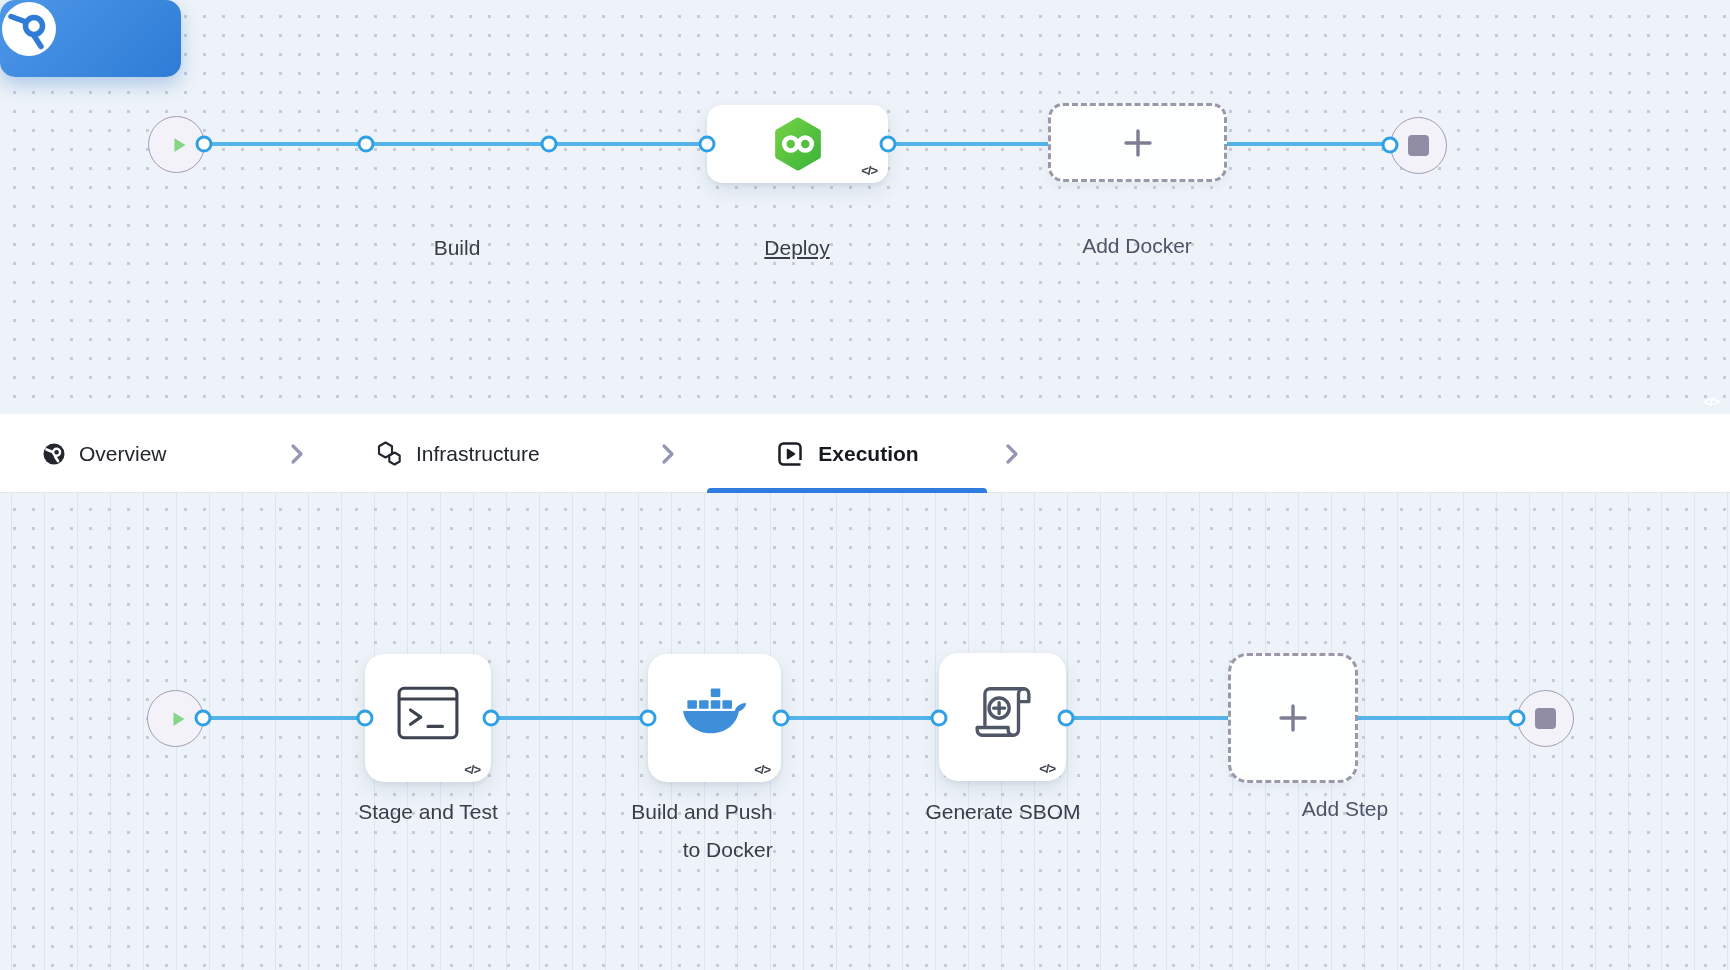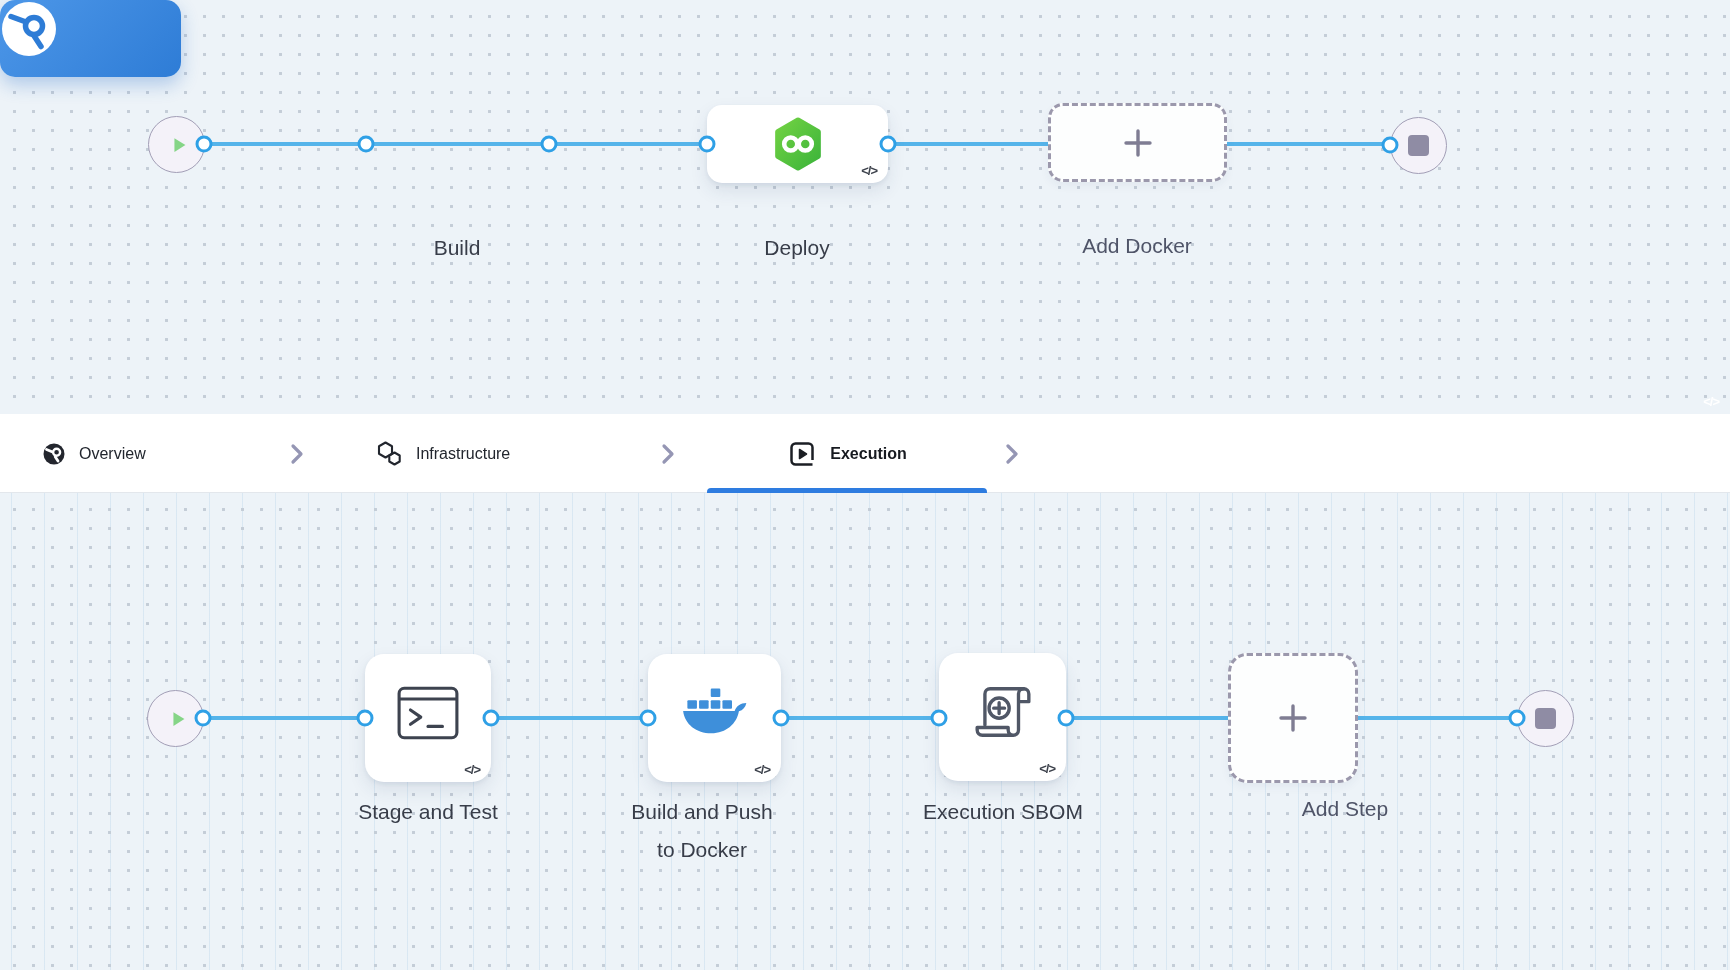--- a/index.html
+++ b/index.html
@@ -61,35 +61,35 @@
     box-shadow: 0 4px 10px rgba(35,55,95,.05);
   }
   .code-badge {
     position: absolute; right: 11px; bottom: 5px;
     font-size: 13px; font-weight: 700; letter-spacing: -1px; color: #3c414b;
   }
   .code-badge.light { color: #ffffff; }
 
   .graph-label {
     position: absolute; transform: translateX(-50%);
-    font-size: 21px; color: #383d49; white-space: nowrap; text-align: center;
+    font-size: 21px; color: #383d49; white-space: nowrap; text-align: right;
     line-height: 38px; z-index: 3;
   }
   .graph-label.add { color: #4f5468; }
 
   
   .tabbar {
     position: absolute; top: 414px; left: 0; width: 1730px; height: 79px;
     background: #ffffff; border-bottom: 1px solid #e3e7ec; z-index: 10;
   }
   .tab {
     position: absolute; top: 0; height: 79px;
     display: flex; align-items: center; gap: 13px; cursor: pointer;
   }
-  .tab-label { font-size: 16px; font-weight: 500; color: #22262e; white-space: nowrap; }
+  .tab-label { font-size: 21px; font-weight: 500; color: #22262e; white-space: nowrap; }
   .tab.active .tab-label { font-weight: 700; color: #171a20; }
   .tab.active::after {
     content: ""; position: absolute; left: 0; right: 0; bottom: 0; height: 5px;
     background: #2e7ce0; border-radius: 4px 4px 0 0;
   }
   .chevron { position: absolute; top: 29px; }
 </style>
 </head>
 <body>
 
@@ -147,21 +147,21 @@
   </div>
 
   <div class="dot" style="left:204px; top:144px;"></div>
   <div class="dot" style="left:366px; top:144px;"></div>
   <div class="dot" style="left:549px; top:144px;"></div>
   <div class="dot" style="left:707px; top:144px;"></div>
   <div class="dot" style="left:888px; top:144px;"></div>
   <div class="dot" style="left:1390px; top:145px;"></div>
 
   <div class="graph-label" style="left:457px; top:229px;">Build</div>
-  <div class="graph-label" style="left:797px; top:229px;">Deploy</div>
+  <div class="graph-label" style="left:797px; top:229px;text-decoration:underline;">Deploy</div>
   <div class="graph-label add" style="left:1137px; top:227px;">Add Docker</div>
 </div>
 
 <div class="tabbar">
 
   <div class="tab" style="left:42px;">
     <span style="display:flex;">
       <svg width="24" height="24" viewBox="0 0 24 24">
         <circle cx="12" cy="12" r="10.5" fill="#23262e"></circle>
         <path d="M4.5,7.5 L10,9.8" stroke="#ffffff" stroke-width="2.8" stroke-linecap="round"></path>
@@ -281,15 +281,15 @@
   <div class="dot" style="left:781px; top:225px;"></div>
   <div class="dot" style="left:939px; top:225px;"></div>
   <div class="dot" style="left:1066px; top:225px;"></div>
   <div class="dot" style="left:1517px; top:225px;"></div>
 
   <div class="graph-label" style="left:428px; top:300px;">Stage and Test</div>
   <div class="graph-label" style="left:702px; top:300px;">
     <div>Build and Push</div>
     <div>to Docker</div>
   </div>
-  <div class="graph-label" style="left:1003px; top:300px;">Execution SBOM</div>
+  <div class="graph-label" style="left:1003px; top:300px;">Generate SBOM</div>
   <div class="graph-label add" style="left:1345px; top:297px;">Add Step</div>
 </div>
 
 </body></html>

